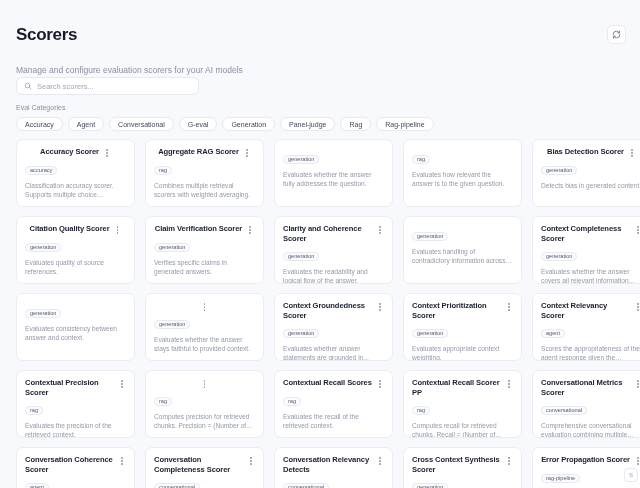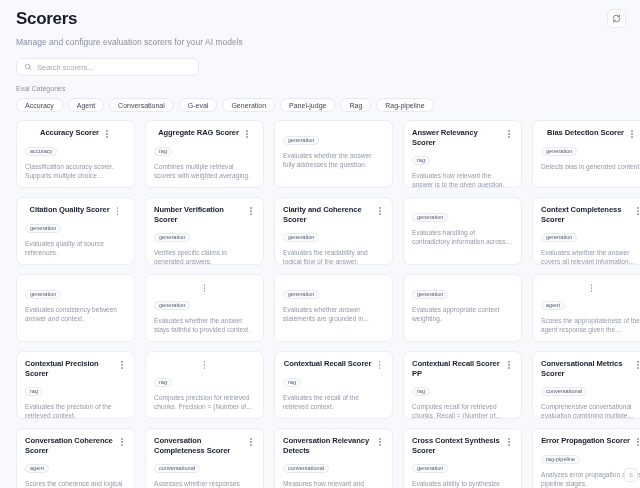--- a/index.html
+++ b/index.html
@@ -16,41 +16,41 @@
     font-family: "Liberation Sans", sans-serif;
     color: #1e2330;
     -webkit-font-smoothing: antialiased;
   }
 
   .page {
     width: 640px;
     height: 488px;
     position: relative;
     overflow: hidden;
-    padding: 0 8px;
+    padding: 16px 8px;
   }
 
   
   .header {
     padding: 9px 0 0 8px;
     position: relative;
   }
 
   .page-title {
     font-size: 17px;
     font-weight: 700;
     letter-spacing: -0.3px;
     color: #171b26;
     line-height: 20px;
   }
 
   .page-subtitle {
     font-size: 8.5px;
     color: #8a90a2;
-    margin-top: 8px;
+    margin-top: 20px;
     line-height: 11px;
   }
 
   .refresh-btn {
     position: absolute;
     top: 9px;
     right: 6px;
     width: 19px;
     height: 19px;
     border-radius: 5px;
@@ -58,21 +58,21 @@
     border: 1px solid #e8eaf0;
     display: flex;
     align-items: center;
     justify-content: center;
     cursor: pointer;
   }
   .refresh-btn svg { display: block; }
 
   
   .search-wrap {
-    margin: 10px 0 0 8px;
+    margin: 1px 0 0 8px;
     width: 183px;
     height: 18px;
     background: #ffffff;
     border: 1px solid #e7e9f0;
     border-radius: 6px;
     display: flex;
     align-items: center;
     padding: 0 7px;
     gap: 5px;
   }
@@ -275,46 +275,39 @@
         </div><div class="badge">accuracy</div><div class="card-desc">Classification accuracy scorer. Supports multiple choice question...</div></div>
       <div class="card"><div class="card-head">
           <div class="card-title">Aggregate RAG Scorer</div>
           <div class="kebab">
             <i></i>
             <i></i>
             <i></i>
           </div>
         </div><div class="badge">rag</div><div class="card-desc">Combines multiple retrieval scorers with weighted averaging.</div></div>
       <div class="card"><div class="badge">generation</div><div class="card-desc">Evaluates whether the answer fully addresses the question.</div></div>
-      <div class="card"><div class="card-head">
-          <div class="card-title">Answer Relevancy Scorer</div>
-          <div class="kebab">
-            <i></i>
-            <i></i>
-            <i></i>
-          </div>
-        </div><div class="badge">rag</div><div class="card-desc">Evaluates how relevant the answer is to the given question.</div></div>
+      <div class="card"><div class="badge">rag</div><div class="card-desc">Evaluates how relevant the answer is to the given question.</div></div>
       <div class="card"><div class="card-head">
           <div class="card-title">Bias Detection Scorer</div>
           <div class="kebab">
             <i></i>
             <i></i>
             <i></i>
           </div>
         </div><div class="badge">generation</div><div class="card-desc">Detects bias in generated content.</div></div>
       <div class="card"><div class="card-head">
           <div class="card-title">Citation Quality Scorer</div>
           <div class="kebab">
             <i></i>
             <i></i>
             <i></i>
           </div>
         </div><div class="badge">generation</div><div class="card-desc">Evaluates quality of source references.</div></div>
       <div class="card"><div class="card-head">
-          <div class="card-title">Number Verification Scorer</div>
+          <div class="card-title">Claim Verification Scorer</div>
           <div class="kebab">
             <i></i>
             <i></i>
             <i></i>
           </div>
         </div><div class="badge">generation</div><div class="card-desc">Verifies specific claims in generated answers.</div></div>
       <div class="card"><div class="card-head">
           <div class="card-title">Clarity and Coherence Scorer</div>
           <div class="kebab">
             <i></i>
@@ -332,23 +325,38 @@
           </div>
         </div><div class="badge">generation</div><div class="card-desc">Evaluates whether the answer covers all relevant information...</div></div>
       <div class="card"><div class="badge">generation</div><div class="card-desc">Evaluates consistency between answer and context.</div></div>
       <div class="card"><div class="card-head">
           <div class="kebab">
             <i></i>
             <i></i>
             <i></i>
           </div>
         </div><div class="badge">generation</div><div class="card-desc">Evaluates whether the answer stays faithful to provided context.</div></div>
-      <div class="card"><div class="badge">generation</div><div class="card-desc">Evaluates whether answer statements are grounded in...</div></div>
-      <div class="card"><div class="badge">generation</div><div class="card-desc">Evaluates appropriate context weighting.</div></div>
-      <div class="card"><div class="card-head">
+      <div class="card"><div class="card-head">
+          <div class="card-title">Context Groundedness Scorer</div>
+          <div class="kebab">
+            <i></i>
+            <i></i>
+            <i></i>
+          </div>
+        </div><div class="badge">generation</div><div class="card-desc">Evaluates whether answer statements are grounded in...</div></div>
+      <div class="card"><div class="card-head">
+          <div class="card-title">Context Prioritization Scorer</div>
+          <div class="kebab">
+            <i></i>
+            <i></i>
+            <i></i>
+          </div>
+        </div><div class="badge">generation</div><div class="card-desc">Evaluates appropriate context weighting.</div></div>
+      <div class="card"><div class="card-head">
+          <div class="card-title">Context Relevancy Scorer</div>
           <div class="kebab">
             <i></i>
             <i></i>
             <i></i>
           </div>
         </div><div class="badge">agent</div><div class="card-desc">Scores the appropriateness of the agent response given the agent's...</div></div>
       <div class="card"><div class="card-head">
           <div class="card-title">Contextual Precision Scorer</div>
           <div class="kebab">
             <i></i>
@@ -357,21 +365,21 @@
           </div>
         </div><div class="badge">rag</div><div class="card-desc">Evaluates the precision of the retrieved context.</div></div>
       <div class="card"><div class="card-head">
           <div class="kebab">
             <i></i>
             <i></i>
             <i></i>
           </div>
         </div><div class="badge">rag</div><div class="card-desc">Computes precision for retrieved chunks. Precision = (Number of...</div></div>
       <div class="card"><div class="card-head">
-          <div class="card-title">Contextual Recall Scorer</div>
+          <div class="card-title">Contextual Recall Scores</div>
           <div class="kebab">
             <i></i>
             <i></i>
             <i></i>
           </div>
         </div><div class="badge">rag</div><div class="card-desc">Evaluates the recall of the retrieved context.</div></div>
       <div class="card"><div class="card-head">
           <div class="card-title">Contextual Recall Scorer PP</div>
           <div class="kebab">
             <i></i>

